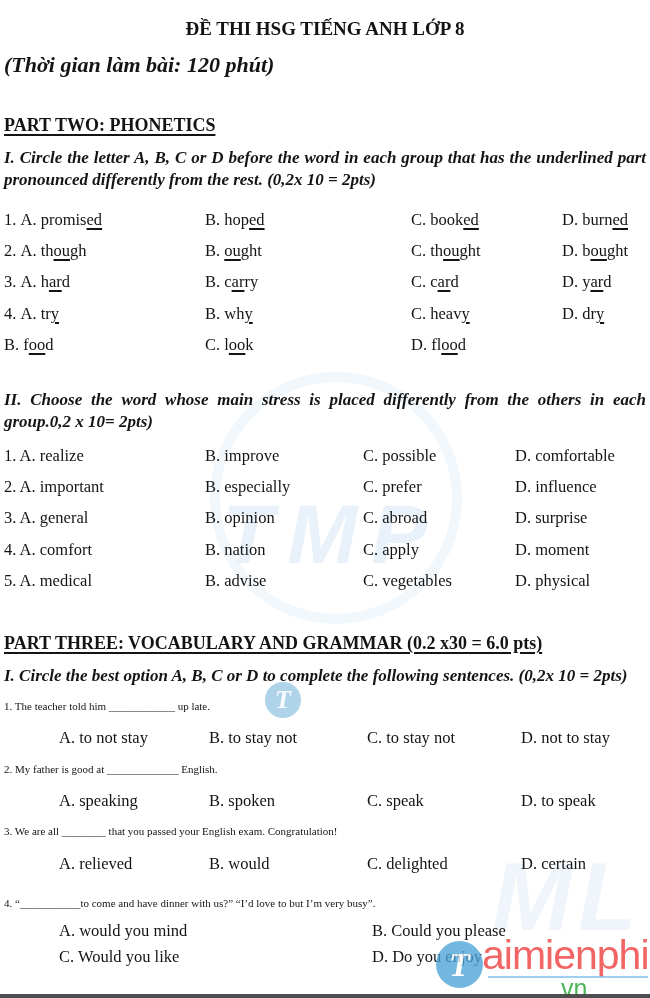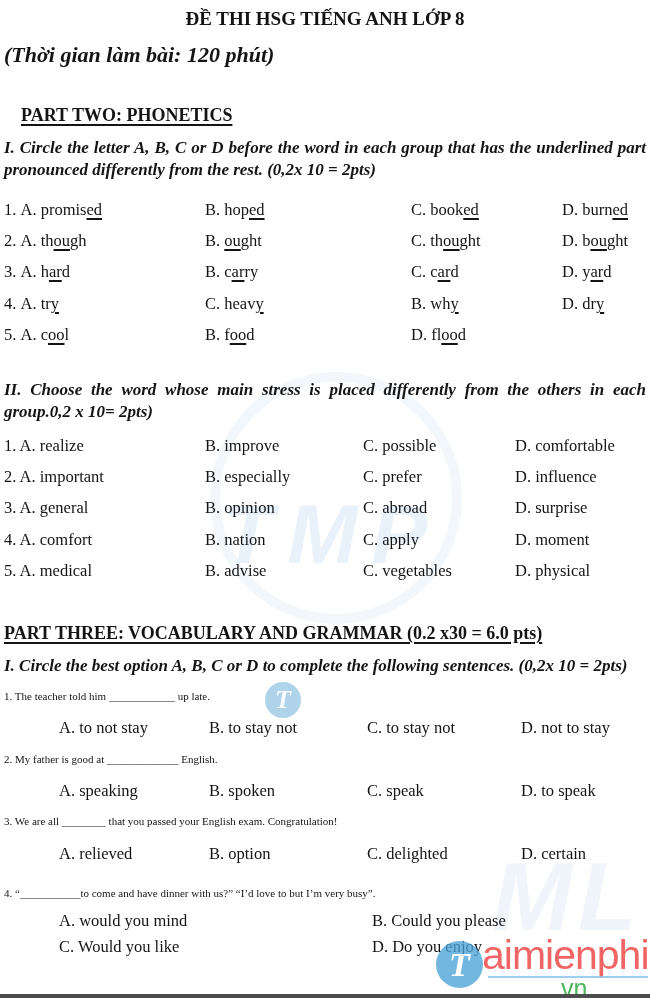--- a/index.html
+++ b/index.html
@@ -2,24 +2,24 @@
 <html><head>
 <meta charset="utf-8">
 <style>
   html,body{margin:0;padding:0;}
   body{
     width:650px;height:998px;position:relative;overflow:hidden;
     background:#ffffff;color:#141414;
     font-family:"Liberation Serif","DejaVu Serif",serif;
   }
   .doc{position:relative;padding:0 4px;z-index:2;}
-  .title{margin-top:7px;text-align:center;font-weight:bold;font-size:19px;line-height:24px;}
+  .title{margin-top:17px;text-align:center;font-weight:bold;font-size:19px;line-height:24px;}
   .subtitle{margin-top:12px;font-weight:bold;font-style:italic;font-size:22px;line-height:24px;}
   .heading{font-weight:bold;font-size:18px;line-height:22px;text-decoration:underline;text-decoration-thickness:2px;text-underline-offset:3px;}
-  #h2{margin-top:37px;margin-left:17px;}
+  #h2{margin-top:37px;}
   #h3{margin-top:35px;}
   .instr{margin:11px 0 0 0;font-weight:bold;font-style:italic;font-size:17px;line-height:22px;text-align:justify;}
   #instr-ii{margin-top:28px;}
   #phonetics-questions{margin-top:13px;}
   #stress-questions{margin-top:7px;}
   #grammar-questions{margin-top:4px;}
   .qrow{display:grid;height:31.4px;align-items:center;font-size:16.5px;}
   .grid1{grid-template-columns:201px 206px 151px 1fr;}
   .grid2{grid-template-columns:201px 158px 152px 1fr;}
   .u{text-decoration:underline;text-underline-offset:3px;text-decoration-thickness:1.5px;}
@@ -79,27 +79,27 @@
         <span class="cell"><span class="opt">D.&nbsp;<span>b</span><span class="u">ou</span><span>ght</span></span></span>
       </div>
       <div class="qrow grid1">
         <span class="cell">3.&nbsp;<span class="opt">A.&nbsp;<span>h</span><span class="u">ar</span><span>d</span></span></span>
         <span class="cell"><span class="opt">B.&nbsp;<span>c</span><span class="u">ar</span><span>ry</span></span></span>
         <span class="cell"><span class="opt">C.&nbsp;<span>c</span><span class="u">ar</span><span>d</span></span></span>
         <span class="cell"><span class="opt">D.&nbsp;<span>y</span><span class="u">ar</span><span>d</span></span></span>
       </div>
       <div class="qrow grid1">
         <span class="cell">4.&nbsp;<span class="opt">A.&nbsp;<span>tr</span><span class="u">y</span></span></span>
+        <span class="cell"><span class="opt">B.&nbsp;<span>wh</span><span class="u">y</span></span></span>
         <span class="cell"><span class="opt">C.&nbsp;<span>heav</span><span class="u">y</span></span></span>
-        <span class="cell"><span class="opt">B.&nbsp;<span>wh</span><span class="u">y</span></span></span>
         <span class="cell"><span class="opt">D.&nbsp;<span>dr</span><span class="u">y</span></span></span>
       </div>
       <div class="qrow grid1">
-        <span class="cell">5.&nbsp;<span class="opt">A.&nbsp;<span>c</span><span class="u">oo</span><span>l</span></span></span>
         <span class="cell"><span class="opt">B.&nbsp;<span>f</span><span class="u">oo</span><span>d</span></span></span>
+        <span class="cell"><span class="opt">C.&nbsp;<span>l</span><span class="u">oo</span><span>k</span></span></span>
         <span class="cell"><span class="opt">D.&nbsp;<span>fl</span><span class="u">oo</span><span>d</span></span></span>
       </div>
     </div>
 
   <p class="instr" id="instr-ii">II.  Choose the word whose main stress is placed differently from the others  in each group.0,2 x 10= 2pts)</p>
   <div id="stress-questions">
       <div class="qrow grid2">
         <span class="cell">1. A. realize</span>
         <span class="cell">B. improve</span>
         <span class="cell">C. possible</span>
@@ -144,21 +144,21 @@
       <p class="stem">2. My father is good at _____________ English.</p>
       <div class="gopts cols4">
         <span class="cell">A. speaking</span>
         <span class="cell">B. spoken</span>
         <span class="cell">C. speak</span>
         <span class="cell">D. to speak</span>
       </div>
       <p class="stem">3. We are all ________ that you passed your English exam. Congratulation!</p>
       <div class="gopts cols4">
         <span class="cell">A. relieved</span>
-        <span class="cell">B. option</span>
+        <span class="cell">B. would</span>
         <span class="cell">C. delighted</span>
         <span class="cell">D. certain</span>
       </div>
       <p class="stem wrap">4. “___________to come and have dinner with us?” “I’d love to but I’m very busy”.</p>
       <div class="gopts cols2">
         <span class="cell">A. would you mind</span>
         <span class="cell">B. Could you please</span>
         <span class="cell">C. Would you like</span>
         <span class="cell">D. Do you enjoy</span>
       </div>

